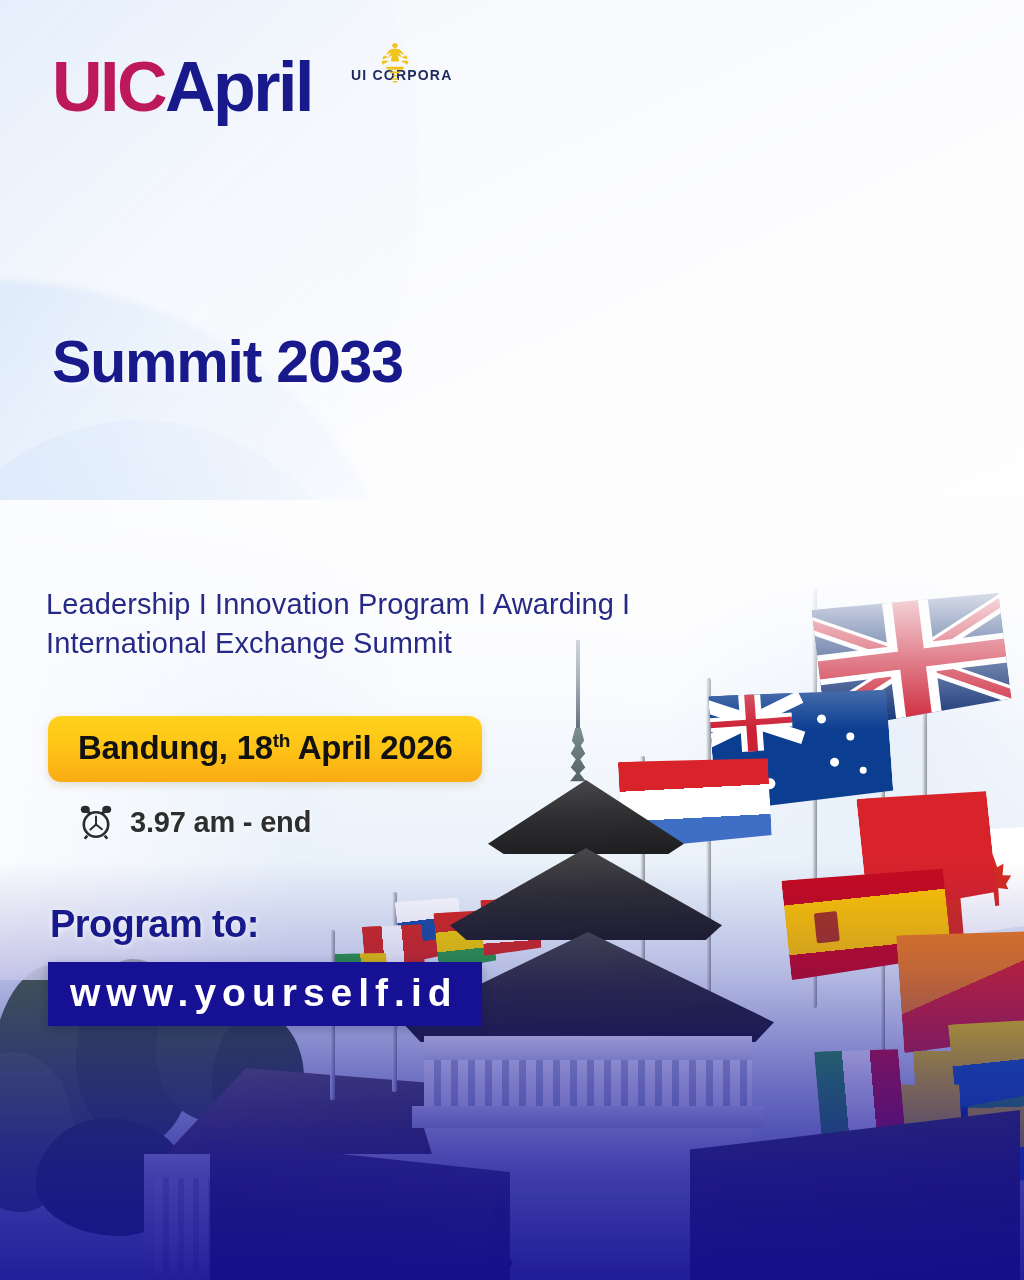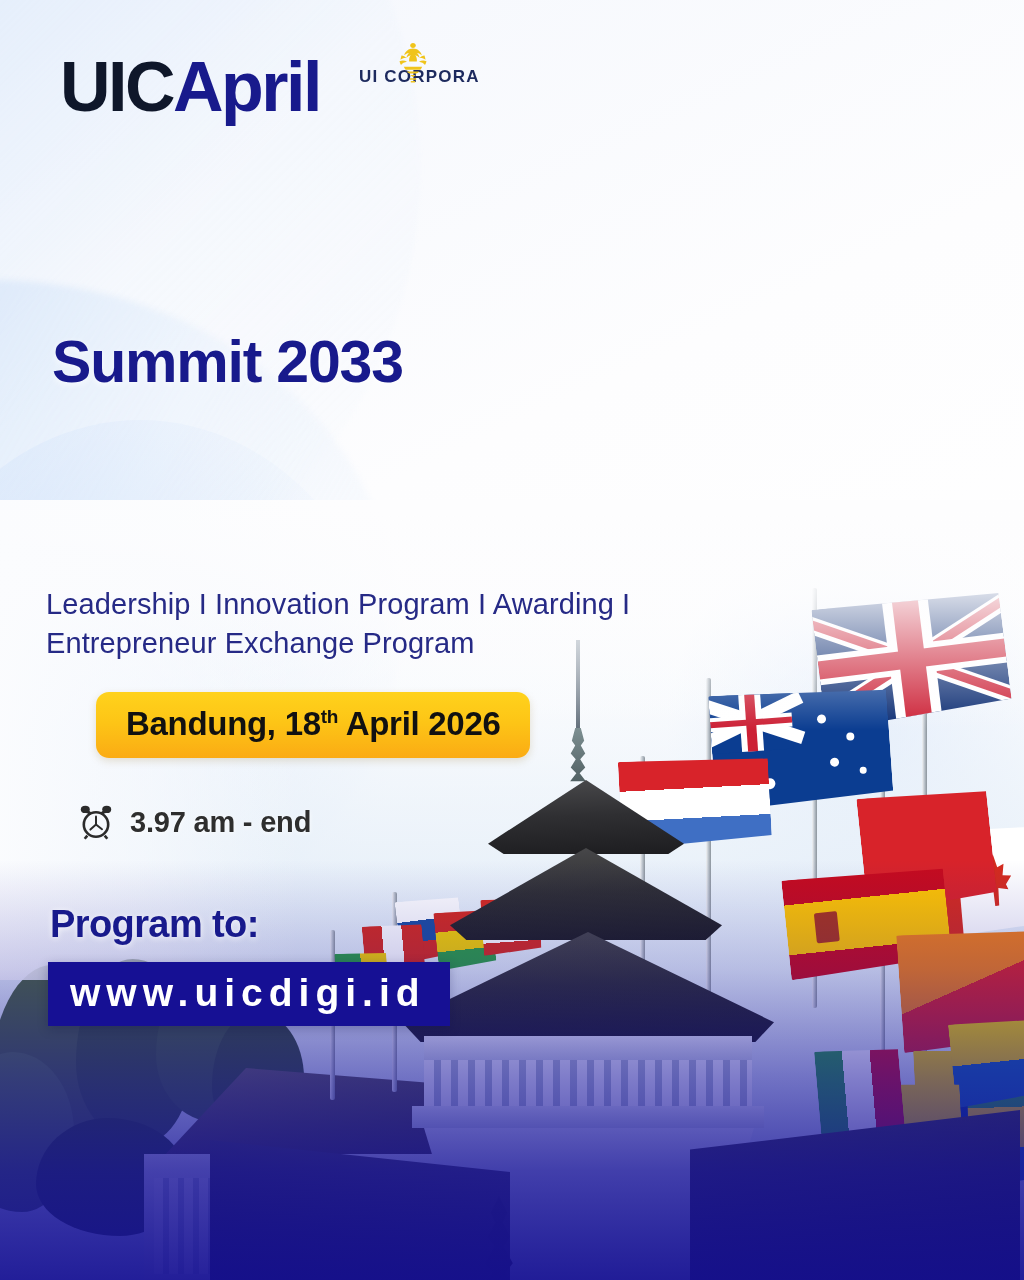--- a/index.html
+++ b/index.html
@@ -253,34 +253,34 @@
 
   
   .logo-row {
     position:absolute; left:52px; top:52px;
     display:flex; align-items:flex-start; gap:26px;
   }
   .uicdigi {
     font-size:70px; font-weight:700; letter-spacing:-2.5px;
     line-height:1; white-space:nowrap;
   }
-  .uic { color:#0f172a;margin-left:8px; }
+  .uic { color:#be185d; }
   .digi { color:#181a8c; }
 
   .uc-lock { position:relative; padding-top:14px; }
   .makara {
     position:absolute; left:50%; top:-10px; transform:translateX(-50%);
     width:46px; height:44px;
   }
   .uc-word {
     font-size:66px; font-weight:800; color:#c8a91d;
     line-height:.92; letter-spacing:-3px; text-align:center;
   }
   .uc-sub {
-    font-size:17px; font-weight:700; color:#1d2a5e;
+    font-size:14px; font-weight:700; color:#1d2a5e;
     letter-spacing:1.2px; margin-top:1px;margin-left:13px;
   }
 
   
   .title {
     position:absolute; left:52px; top:268px; width:930px;
     font-size:59px; font-weight:700; line-height:1.06;
     color:#181a8c; letter-spacing:-1.2px;
     text-shadow:0 2px 7px rgba(255,255,255,.75);
   }
@@ -292,26 +292,25 @@
   }
   .programs {
     position:absolute; left:46px; top:585px; width:690px;
     font-size:29px; font-weight:400; line-height:1.33;
     color:#262a86; letter-spacing:.1px;
     text-shadow:0 1px 6px rgba(255,255,255,.85);
   }
 
   
   .date-badge {
-    position:absolute; left:48px; top:692px;
+    position:absolute; left:48px; top:716px;
     padding:13px 30px 15px 30px;
     background:linear-gradient(180deg,#ffd21c 0%, #fdc516 46%, #fbab14 100%);
     border-radius:13px;
     box-shadow:0 3px 9px rgba(140,100,0,.18);
-    margin-left:48px;
   }
   .date-badge-text {
     font-size:33px; font-weight:700; color:#111111; letter-spacing:-.3px;
     white-space:nowrap;
   }
   .ord { font-size:19px; vertical-align:super; font-weight:700; }
 
   .time-row {
     position:absolute; left:76px; top:802px;
     display:flex; align-items:center; gap:14px;
@@ -475,21 +474,21 @@
         <div class="uc-sub">UI CORPORA</div>
       </div>
     </div>
 
     <h1 class="title">
       <br>
       <span>Summit 2033</span>
     </h1>
 
 
-    <p class="programs">Leadership I Innovation Program I Awarding I Entrepreneur Exchange Program</p>
+    <p class="programs">Leadership I Innovation Program I Awarding I International Exchange Summit</p>
 
     <div class="date-badge">
       <div class="date-badge-text">
         <span>Bandung,</span>
         <span>18</span><span class="ord">th</span>
         <span>April 2026</span>
       </div>
     </div>
 
     <div class="time-row">
@@ -509,17 +508,17 @@
           <path d="M20 22.5 V14.6"></path>
           <path d="M20 22.5 L26 27.2"></path>
           <path d="M20 22.5 L14.4 27.6"></path>
         </g>
       </svg>
       <span class="time-text">3.97 am - end</span>
     </div>
 
     <div class="register-label">Program to:</div>
     <div class="url-box">
-      <span class="url-text">www.uicdigi.id</span>
+      <span class="url-text">www.yourself.id</span>
     </div>
 
   </div>
 </div>
 
 </body></html>

